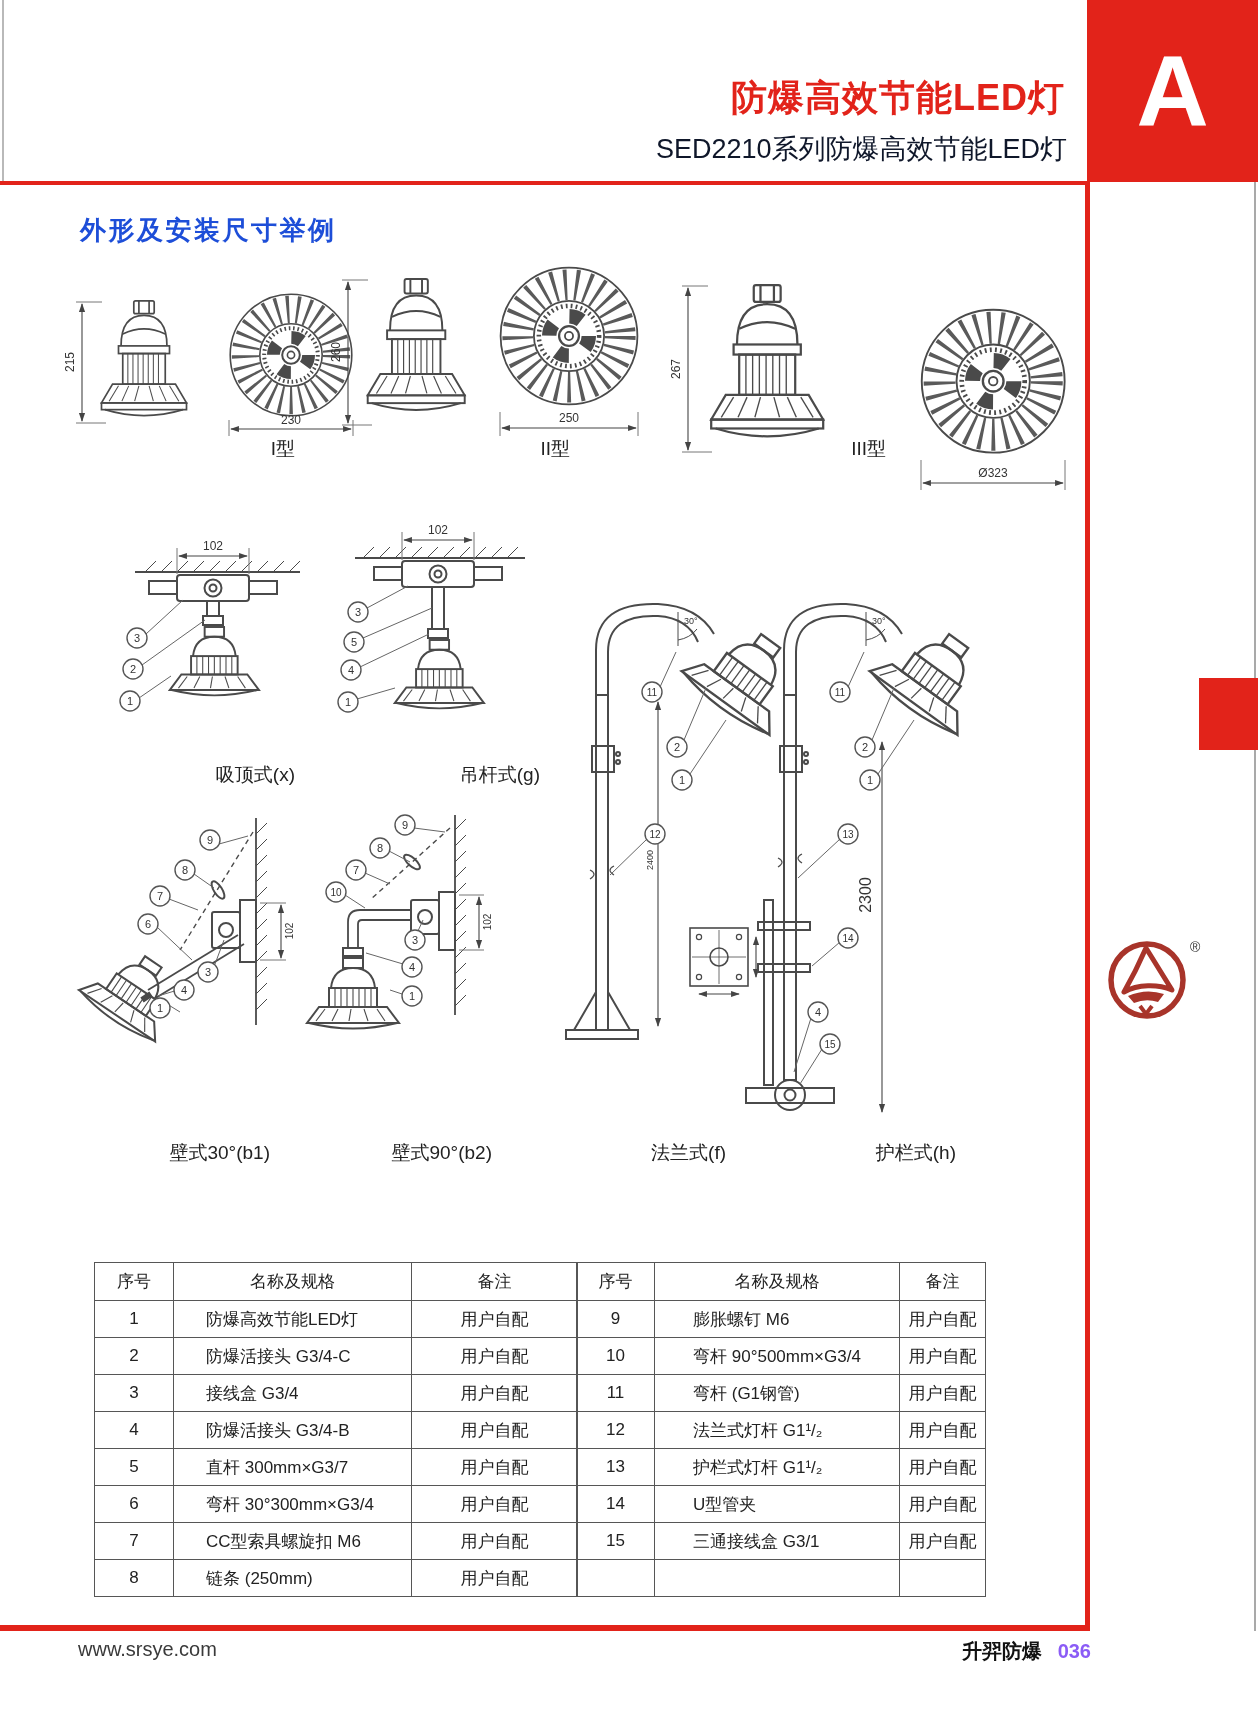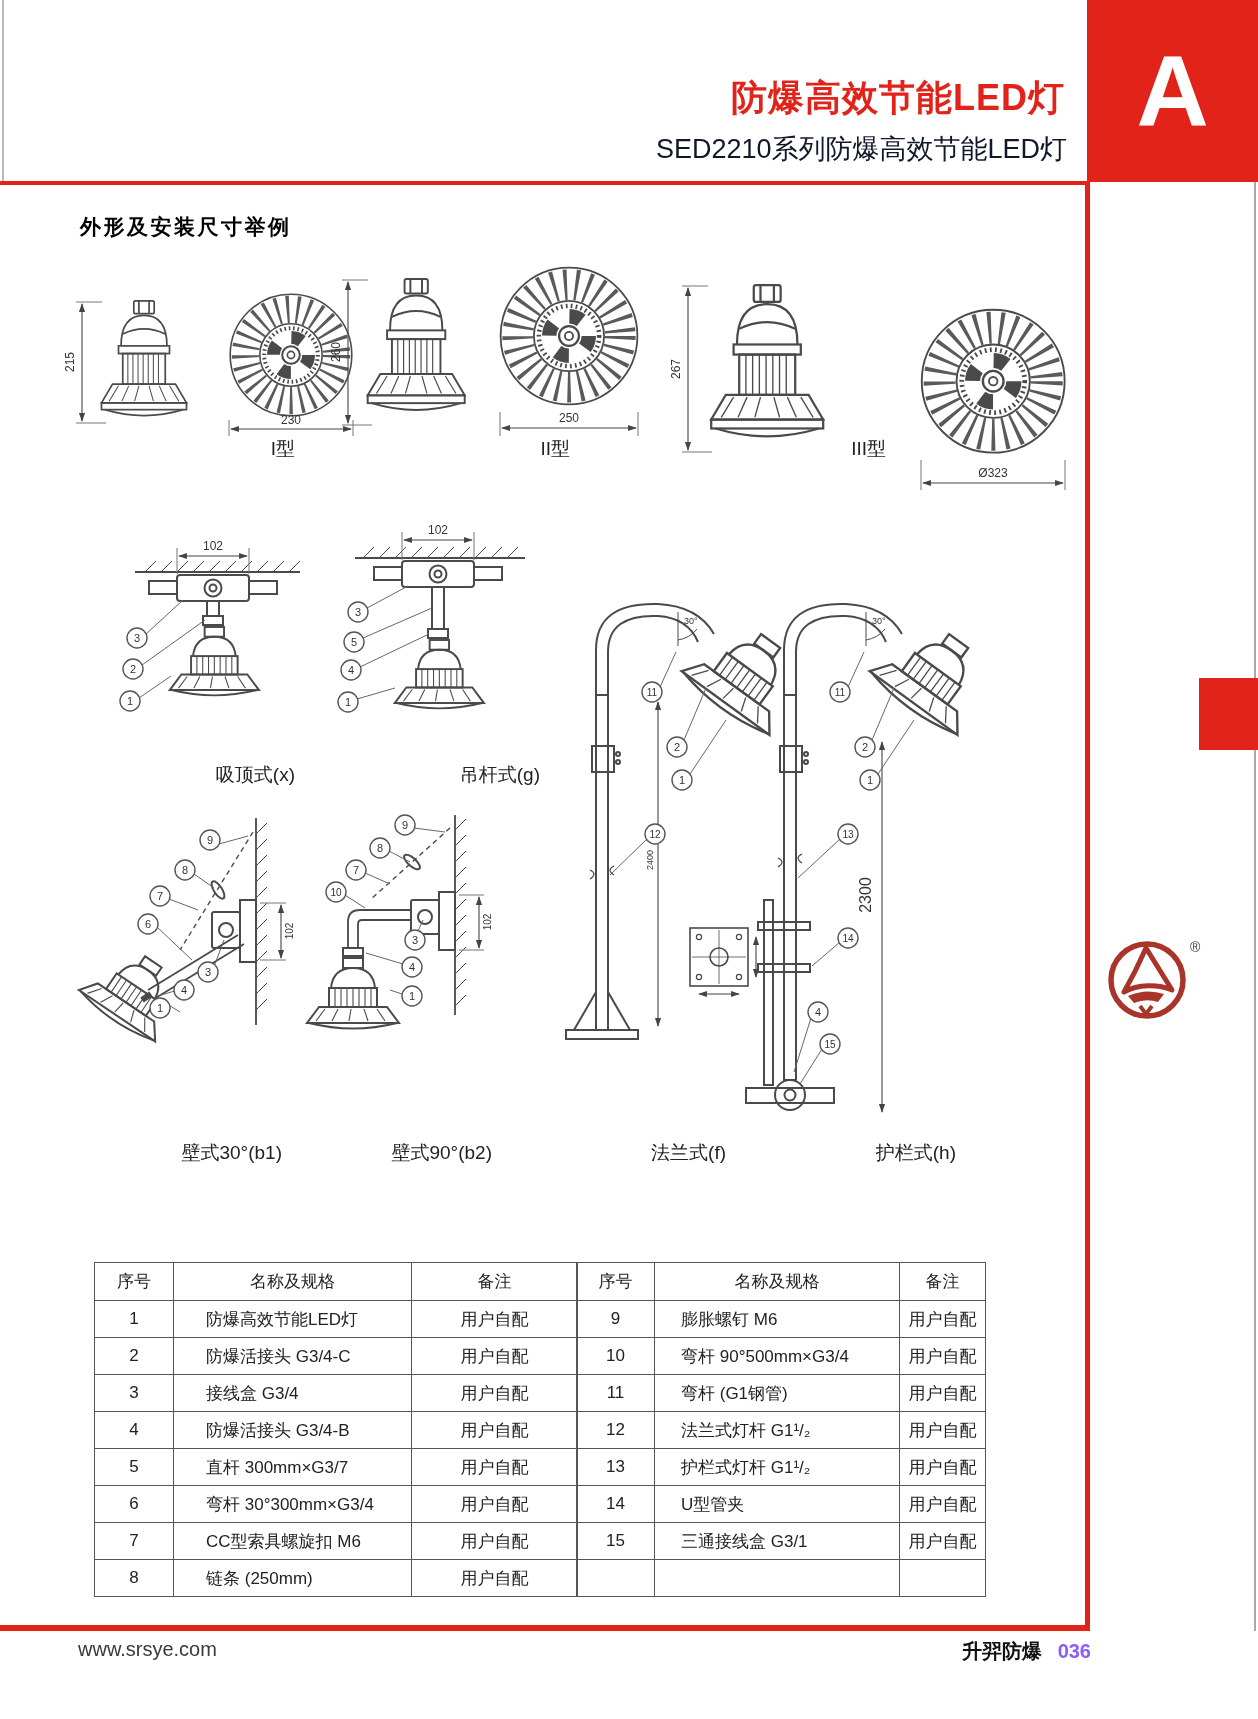--- a/index.html
+++ b/index.html
@@ -10,21 +10,21 @@
   
   #chapter-tab{left:1087px;top:0;width:171px;height:182px;background:#e2231a;
     display:flex;align-items:center;justify-content:center;}
   #chapter-tab span{color:#fff;font-size:100px;font-weight:bold;line-height:1;}
   #page-title{right:193px;top:74px;font-size:36px;font-weight:bold;color:#e2231a;letter-spacing:1px;}
   #page-subtitle{right:191px;top:131px;font-size:27px;color:#0f172a;}
   #header-rule{left:0;top:181px;width:1087px;height:4px;background:#e2231a;}
   #content-divider{left:1085px;top:182px;width:5px;height:1449px;background:#e2231a;}
   #left-edge{left:2px;top:0;width:2px;height:181px;background:#b9b9b9;}
   #right-edge{left:1254px;top:0;width:2px;height:1631px;background:#a9a9a9;}
-  #section-title{left:80px;top:213px;font-size:21px;font-weight:bold;color:#000000;letter-spacing:2.5px;}
+  #section-title{left:80px;top:213px;font-size:26px;font-weight:bold;color:#1d4ed8;letter-spacing:2.5px;}
   #side-tab{left:1199px;top:678px;width:59px;height:72px;background:#e2231a;}
 
   
   .dlabel{position:absolute;font-size:19px;color:#222;text-align:right;width:160px;}
 
   
   svg text{font-family:"Liberation Sans",sans-serif;fill:#333;}
   .dw{stroke:#4a4a4a;fill:none;stroke-width:2;}
   .ld{stroke:#666;stroke-width:1;fill:none;}
   .co{fill:#fff;stroke:#555;stroke-width:1.4;}
@@ -37,21 +37,21 @@
   
   .ptable{position:absolute;border-collapse:collapse;table-layout:fixed;}
   .ptable td{border:1.5px solid #565656;font-size:17px;color:#222;vertical-align:middle;margin-top:36px;}
   .ptable tr{height:37px;}
   .ptable tr.hd{height:38px;}
   .c-seq{text-align:center;font-size:18px;}
   .c-name{text-align:left;}
   .c-note{text-align:center;}
   .hd td{text-align:center;font-size:17px;}
   #table-left .c-name{padding-left:32px;}
-  #table-right .c-name{padding-left:26px;}
+  #table-right .c-name{padding-left:38px;}
 
   
   #footer-rule{left:0;top:1625px;width:1090px;height:6px;background:#e2231a;}
   #footer-website{left:78px;top:1638px;font-size:20px;color:#3a3a3a;}
   #footer-right{right:167px;top:1638px;font-size:20px;}
   #footer-brand{color:#111;font-weight:bold;}
   #footer-page{color:#8b5cf6;font-weight:bold;margin-left:10px;}
 </style>
 </head>
 <body>
@@ -524,21 +524,21 @@
       <circle class="co" cx="288" cy="452" r="10"></circle>
       <text class="cot" x="288" y="456">4</text>
     </g>
     <g>
       <line class="ld" x1="292" y1="489" x2="270" y2="524"></line>
       <circle class="co" cx="300" cy="484" r="10"></circle>
       <text class="cot2" x="300" y="488">15</text>
     </g>
   </svg>
 
-  <div class="dlabel" style="left:122px;top:1140px">壁式30°(b1)</div>
+  <div class="dlabel" style="left:110px;top:1140px">壁式30°(b1)</div>
   <div class="dlabel" style="left:332px;top:1140px">壁式90°(b2)</div>
   <div class="dlabel" style="left:566px;top:1140px">法兰式(f)</div>
   <div class="dlabel" style="left:796px;top:1140px">护栏式(h)</div>
 
   <table class="ptable" id="table-left" style="left:94px;top:1262px">
     <colgroup>
         <col style="width:79px">
         <col style="width:238px">
         <col style="width:166px">
       </colgroup>

